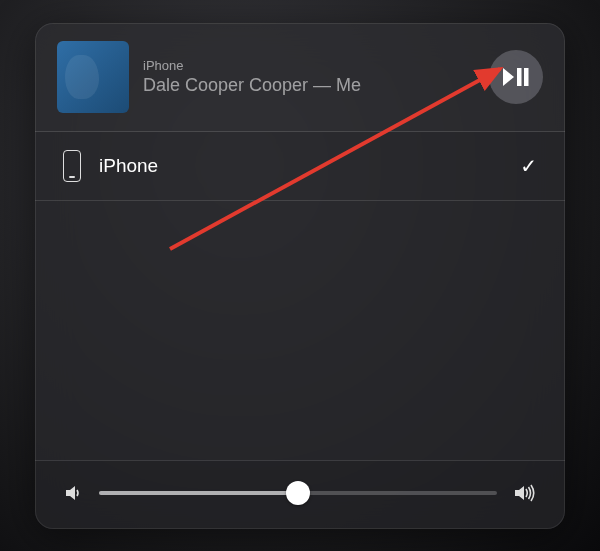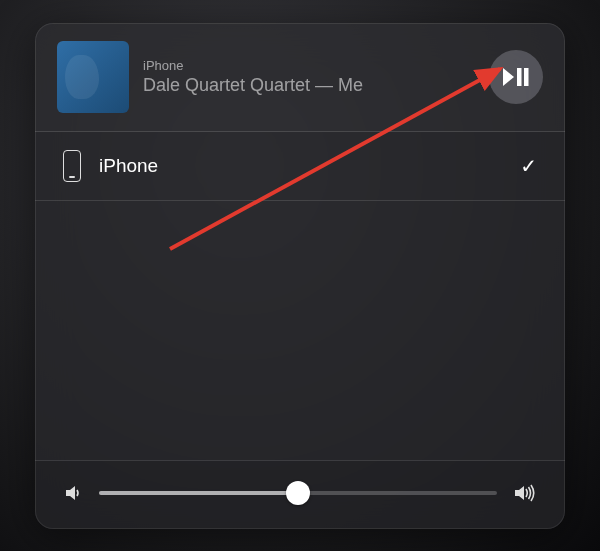--- a/index.html
+++ b/index.html
@@ -163,21 +163,21 @@
   </style>
 </head>
 <body>
 
 <div class="panel">
 
   <div class="header">
     <div class="album-art"></div>
     <div class="meta">
       <div class="source-label">iPhone</div>
-      <div class="track-artist">Dale Quartet Quartet — Me</div>
+      <div class="track-artist">Dale Cooper Cooper — Me</div>
     </div>
     <div class="play-btn">
       <svg width="28" height="22" viewBox="0 0 28 22">
         <path d="M1 2 L12 11 L1 20 Z" fill="#fff"></path>
         <rect x="15" y="2" width="4.5" height="18" fill="#fff"></rect>
         <rect x="22" y="2" width="4.5" height="18" fill="#fff"></rect>
       </svg>
     </div>
   </div>
 

